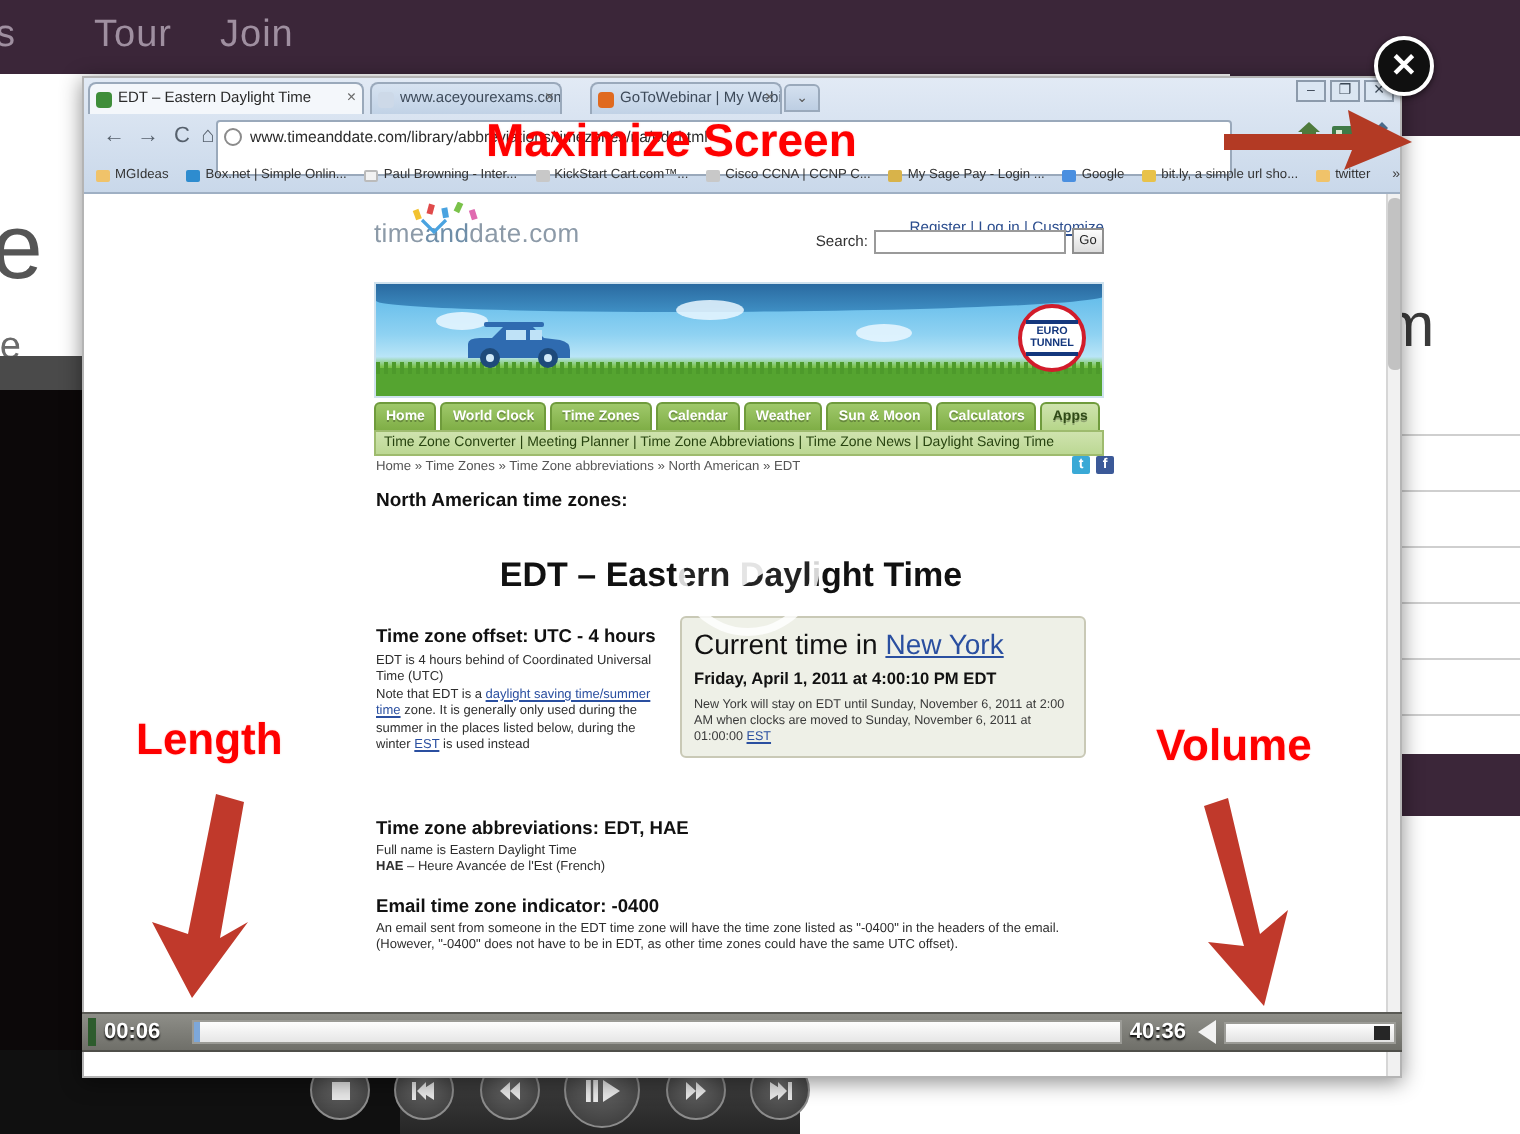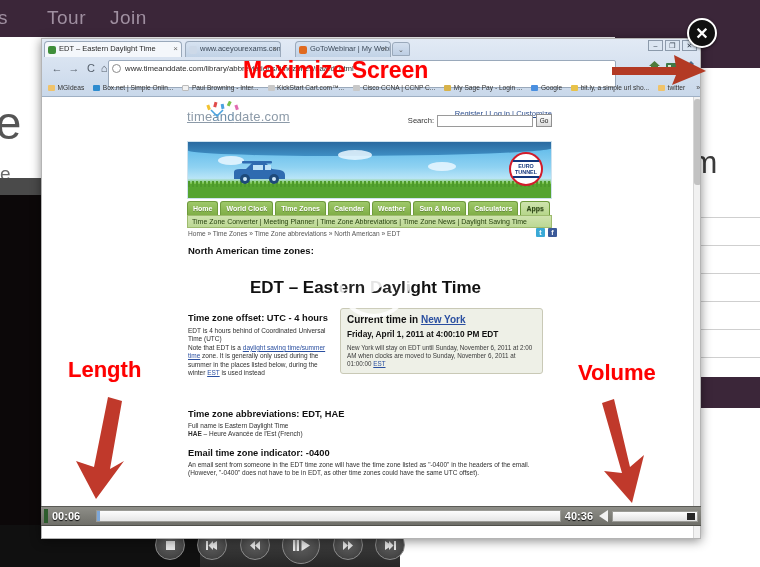--- a/index.html
+++ b/index.html
@@ -155,21 +155,21 @@
   #page-scroll-thumb {
     position:absolute; right:1px; top:2px; width:7px; height:86px;
     background:#c2c2c2; border-radius:3px;
   }
 
   #page-inner { position:absolute; left:0; top:0; width:651px; height:443px; background:#fff; }
 
   
   #site-top { position:absolute; left:145px; top:4px; width:365px; height:38px; }
   #logo-wrap { position:absolute; left:0; top:8px; }
-  #logo-txt { font-size:13px; color:#8c9aa8; letter-spacing:.2px;text-decoration:underline; }
+  #logo-txt { font-size:13px; color:#8c9aa8; letter-spacing:.2px; }
   #logo-txt b { color:#6f8ea8; font-weight:normal; }
   #confetti { position:absolute; left:18px; top:-8px; width:40px; height:16px; }
   #acct-links {
     position:absolute; right:0; top:8px; font-size:7.6px; color:#2b4d8e;
   }
   #acct-links span { text-decoration:underline; cursor:pointer; }
   #search-row { position:absolute; right:0; top:13px; display:flex; align-items:center; gap:3px; }
   #search-lbl { font-size:7.6px; color:#333; }
   #search-box { width:96px; height:12px; border:1px solid #9a9a9a; background:#fff; }
   #search-go {
@@ -234,21 +234,21 @@
   #art-title { margin-top:22px; text-align:center; font-size:17px; font-weight:bold; color:#111; }
   #cols { position:relative; margin-top:14px; }
   #colL { position:absolute; left:0; top:0; width:142px; }
   #colL h3 { font-size:9.3px; font-weight:bold; color:#111; line-height:12px; }
   #colL p { font-size:6.5px; color:#2e2e2e; line-height:8.4px; margin-top:3px; }
   a.lk { color:#2a4fa0; text-decoration:underline; }
   #infobox {
     position:absolute; left:152px; top:-4px; width:203px;
     background:#eef0e7; border:1px solid #c9c9b6; border-radius:3px; padding:5px 6px;
   }
-  #infobox .ib1 { font-size:10px; font-weight:bold; color:#111; }
+  #infobox .ib1 { font-size:14px; font-weight:normal; color:#111; }
   #infobox .ib2 { font-size:8.3px; font-weight:bold; color:#111; margin-top:4px; }
   #infobox .ib3 { font-size:6.3px; color:#3a3a3a; line-height:8px; margin-top:5px; }
   #tail { position:absolute; left:0; top:88px; width:355px; }
   #tail h3 { font-size:9.3px; font-weight:bold; color:#111; margin-top:9px; }
   #tail p { font-size:6.5px; color:#2e2e2e; line-height:8.4px; margin-top:3px; }
 
   
   #play-overlay {
     position:absolute; left:338px; top:246px; width:72px; height:72px; z-index:40;
     border-radius:50%; border:4px solid rgba(255,255,255,.82);

